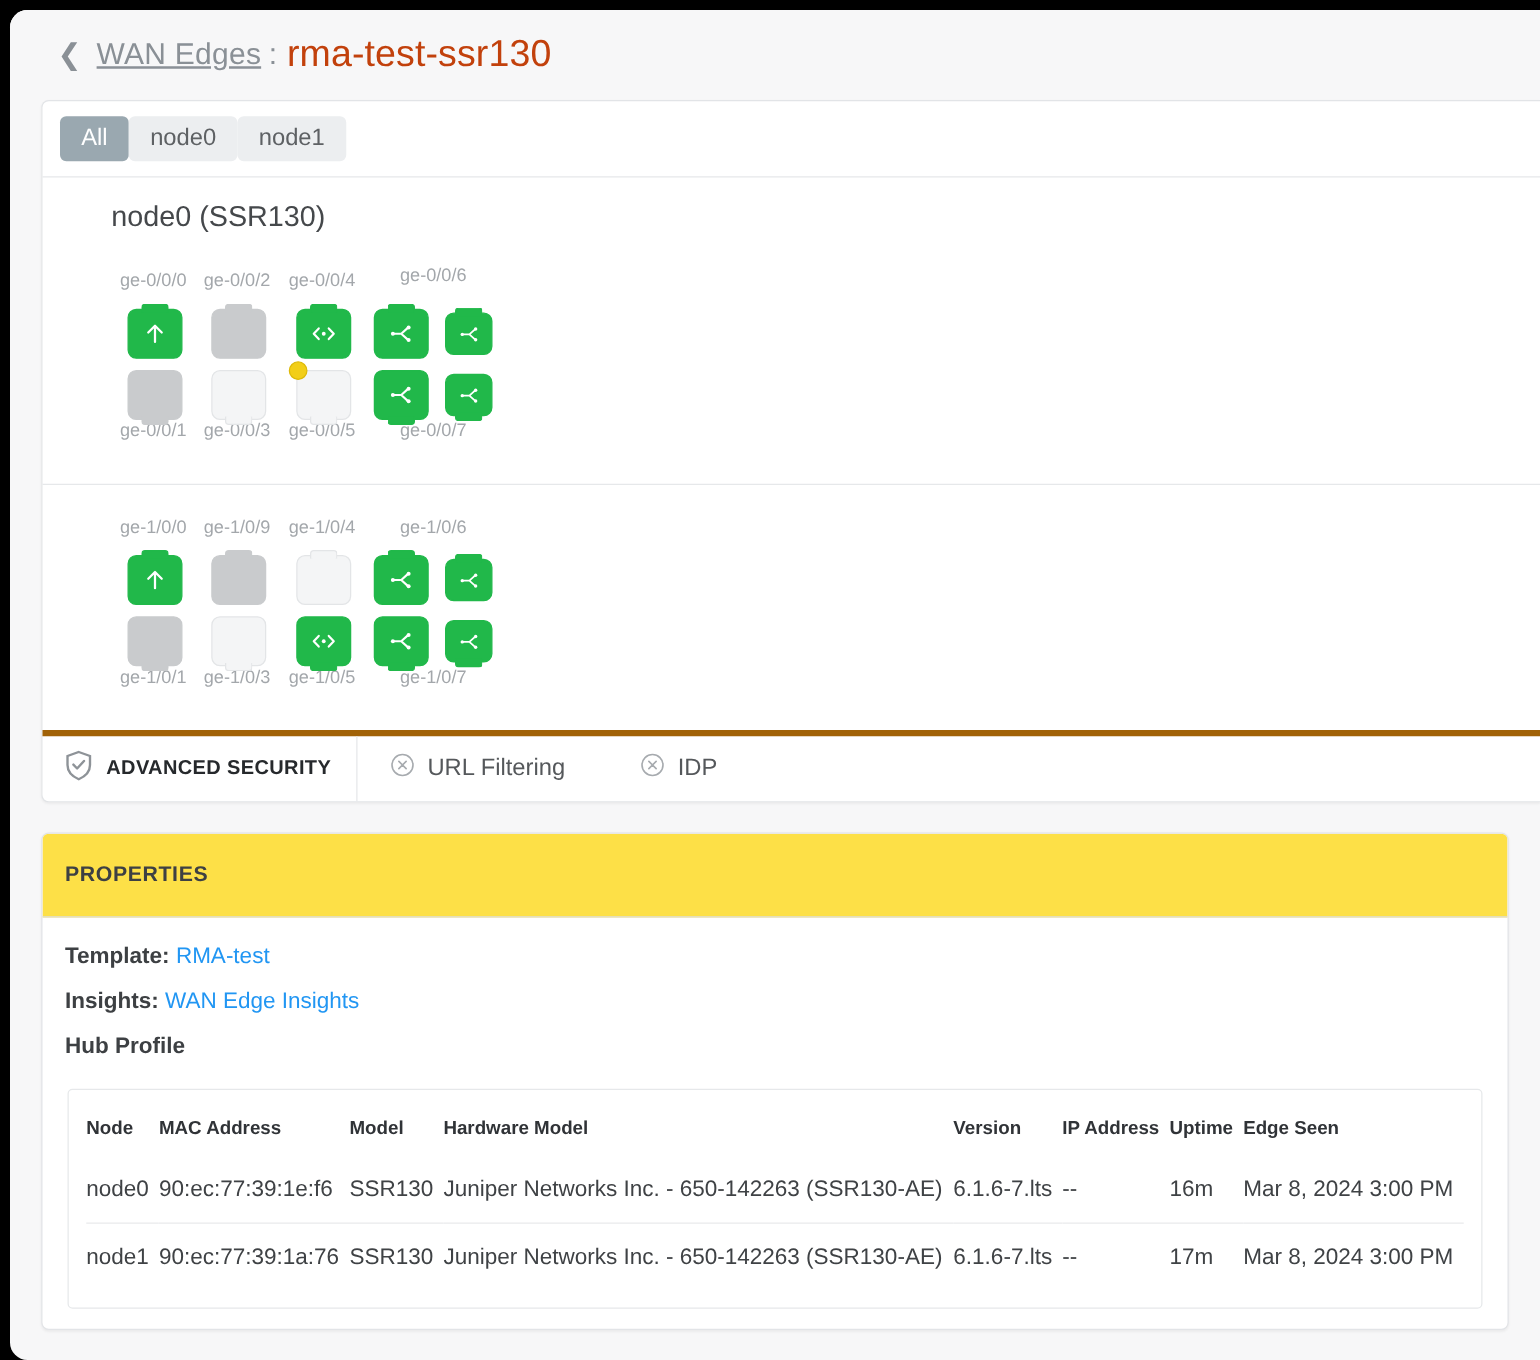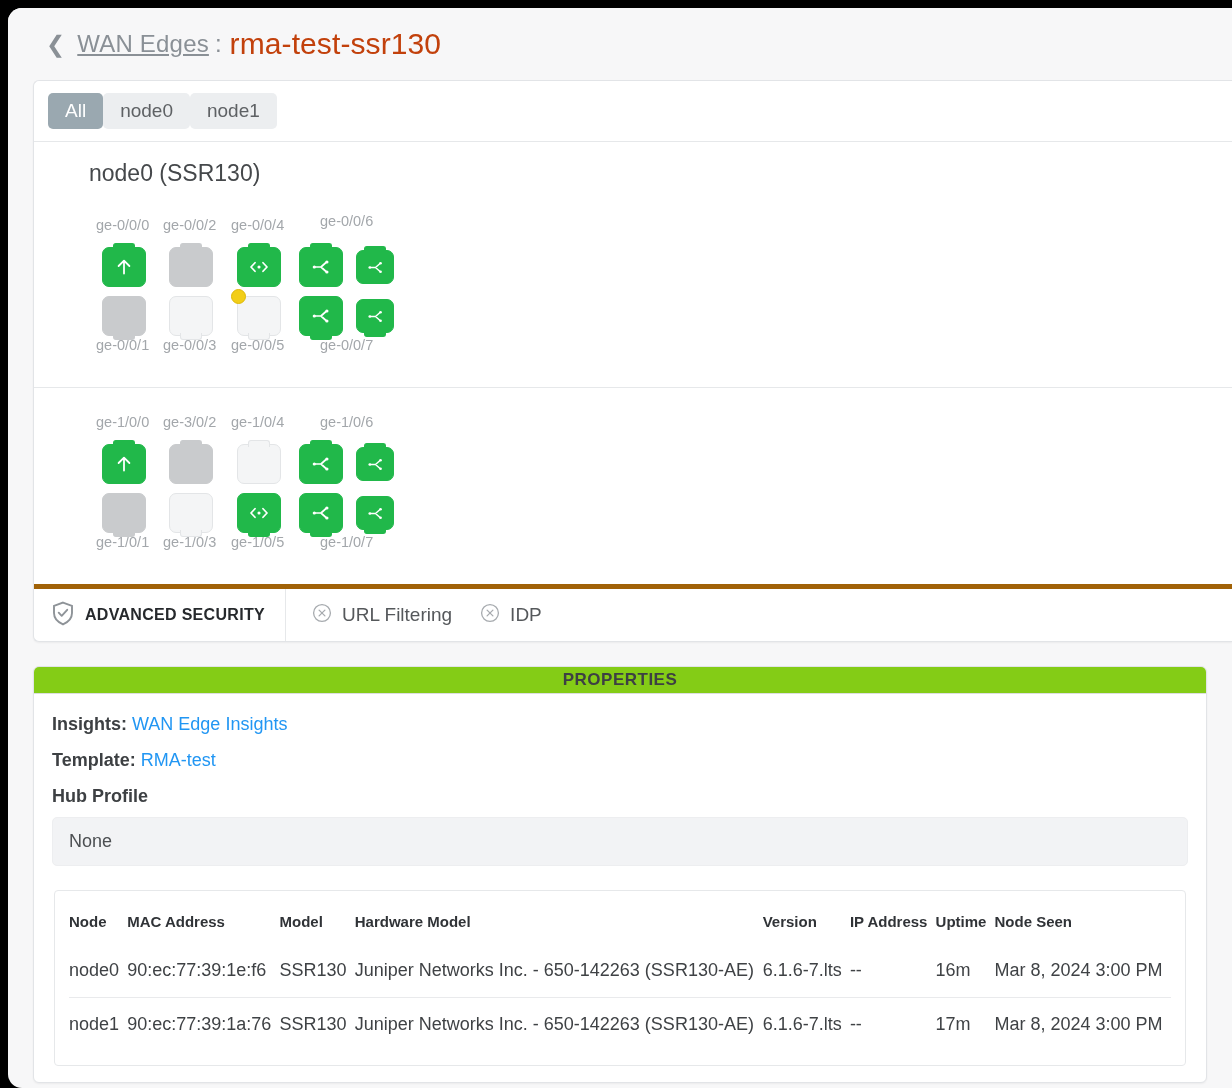--- a/index.html
+++ b/index.html
@@ -153,41 +153,40 @@
   }
   .sec-title {
     display: flex; align-items: center; gap: 11px;
     padding: 0 20px 0 18px;
     border-right: 1px solid #e6e8ea;
     font-size: 16px;
     font-weight: bold;
     color: #26292c;
     letter-spacing: .3px;
   }
-  .sec-items { display: flex; align-items: center; gap: 28px; padding-left: 26px; }
+  .sec-items { display: flex; align-items: center; gap: 60px; padding-left: 26px; }
   .sec-item { display: flex; align-items: center; gap: 10px; font-size: 19px; color: #55585b; }
 
   
   .props-card {
     margin: 24px 25px 0 25px;
     background: #fff;
     border: 1px solid #e2e4e7;
     border-radius: 6px;
     box-shadow: 0 1px 2px rgba(0,0,0,.05);
     overflow: hidden;
   }
   .props-head {
-    background: #84cc16;
-    padding: 3px 18px;
+    background: #fde047;
+    padding: 23px 18px;
     font-size: 17px;
     font-weight: bold;
     letter-spacing: .5px;
     color: #3d4043;
     border-bottom: 1px solid #dcdee0;
-    text-align: center;
   }
   .props-body { padding: 20px 18px 16px 18px; }
   .prop-line { font-size: 18px; color: #3d4043; margin-bottom: 15px; }
   .prop-line b { font-weight: bold; }
   .prop-link { color: #2196f3; cursor: pointer; }
   .prop-label { font-size: 18px; font-weight: bold; color: #3d4043; margin-bottom: 10px; }
   .select-box {
     background: #f2f3f5;
     border: 1px solid #edeef0;
     border-radius: 5px;
@@ -326,21 +325,21 @@
                   <circle cx="15.9" cy="5" r="1.6" fill="#fff"></circle>
                   <circle cx="15.9" cy="15" r="1.6" fill="#fff"></circle>
                 </svg>
               </div>
             </div>
           </div>
         </div>
         <div class="node-block">
           <div class="port-grid">
             <div class="plabel" style="left: 62px; top: 8px;">ge-1/0/0</div>
-            <div class="plabel" style="left: 129px; top: 8px;">ge-3/0/2</div>
+            <div class="plabel" style="left: 129px; top: 8px;">ge-1/0/9</div>
             <div class="plabel" style="left: 197px; top: 8px;">ge-1/0/4</div>
             <div class="plabel" style="left: 286px; top: 8px;">ge-1/0/6</div>
             <div class="plabel" style="left: 62px; top: 128px;">ge-1/0/1</div>
             <div class="plabel" style="left: 129px; top: 128px;">ge-1/0/3</div>
             <div class="plabel" style="left: 197px; top: 128px;">ge-1/0/5</div>
             <div class="plabel" style="left: 286px; top: 128px;">ge-1/0/7</div>
             <div class="port green top" style="left: 68px; top: 38px;">
               <div class="tab"></div>
               <div class="glyph">
                 <svg width="20" height="20" viewBox="0 0 20 20">
@@ -445,44 +444,43 @@
           </div>
         </div>
     </div>
   </div>
 
   <div class="props-card">
     <div class="props-head">PROPERTIES</div>
     <div class="props-body">
 
       <div class="prop-line">
+        <b>Template:</b>
+        <span class="prop-link">RMA-test</span>
+      </div>
+
+      <div class="prop-line">
         <b>Insights:</b>
         <span class="prop-link">WAN Edge Insights</span>
       </div>
 
-      <div class="prop-line">
-        <b>Template:</b>
-        <span class="prop-link">RMA-test</span>
-      </div>
-
       <div class="prop-label">Hub Profile</div>
-      <div class="select-box">None</div>
 
       <div class="node-table-wrap">
         <table class="node-table">
           <thead>
               <tr id="thead-row">
                 <th>Node</th>
                 <th>MAC Address</th>
                 <th>Model</th>
                 <th>Hardware Model</th>
                 <th>Version</th>
                 <th>IP Address</th>
                 <th>Uptime</th>
-                <th>Node Seen</th>
+                <th>Edge Seen</th>
               </tr>
             </thead>
           <tbody id="tbody-host">
               <tr>
                 <td>node0</td>
                 <td>90:ec:77:39:1e:f6</td>
                 <td>SSR130</td>
                 <td>Juniper Networks Inc. - 650-142263 (SSR130-AE)</td>
                 <td>6.1.6-7.lts</td>
                 <td>--</td>

